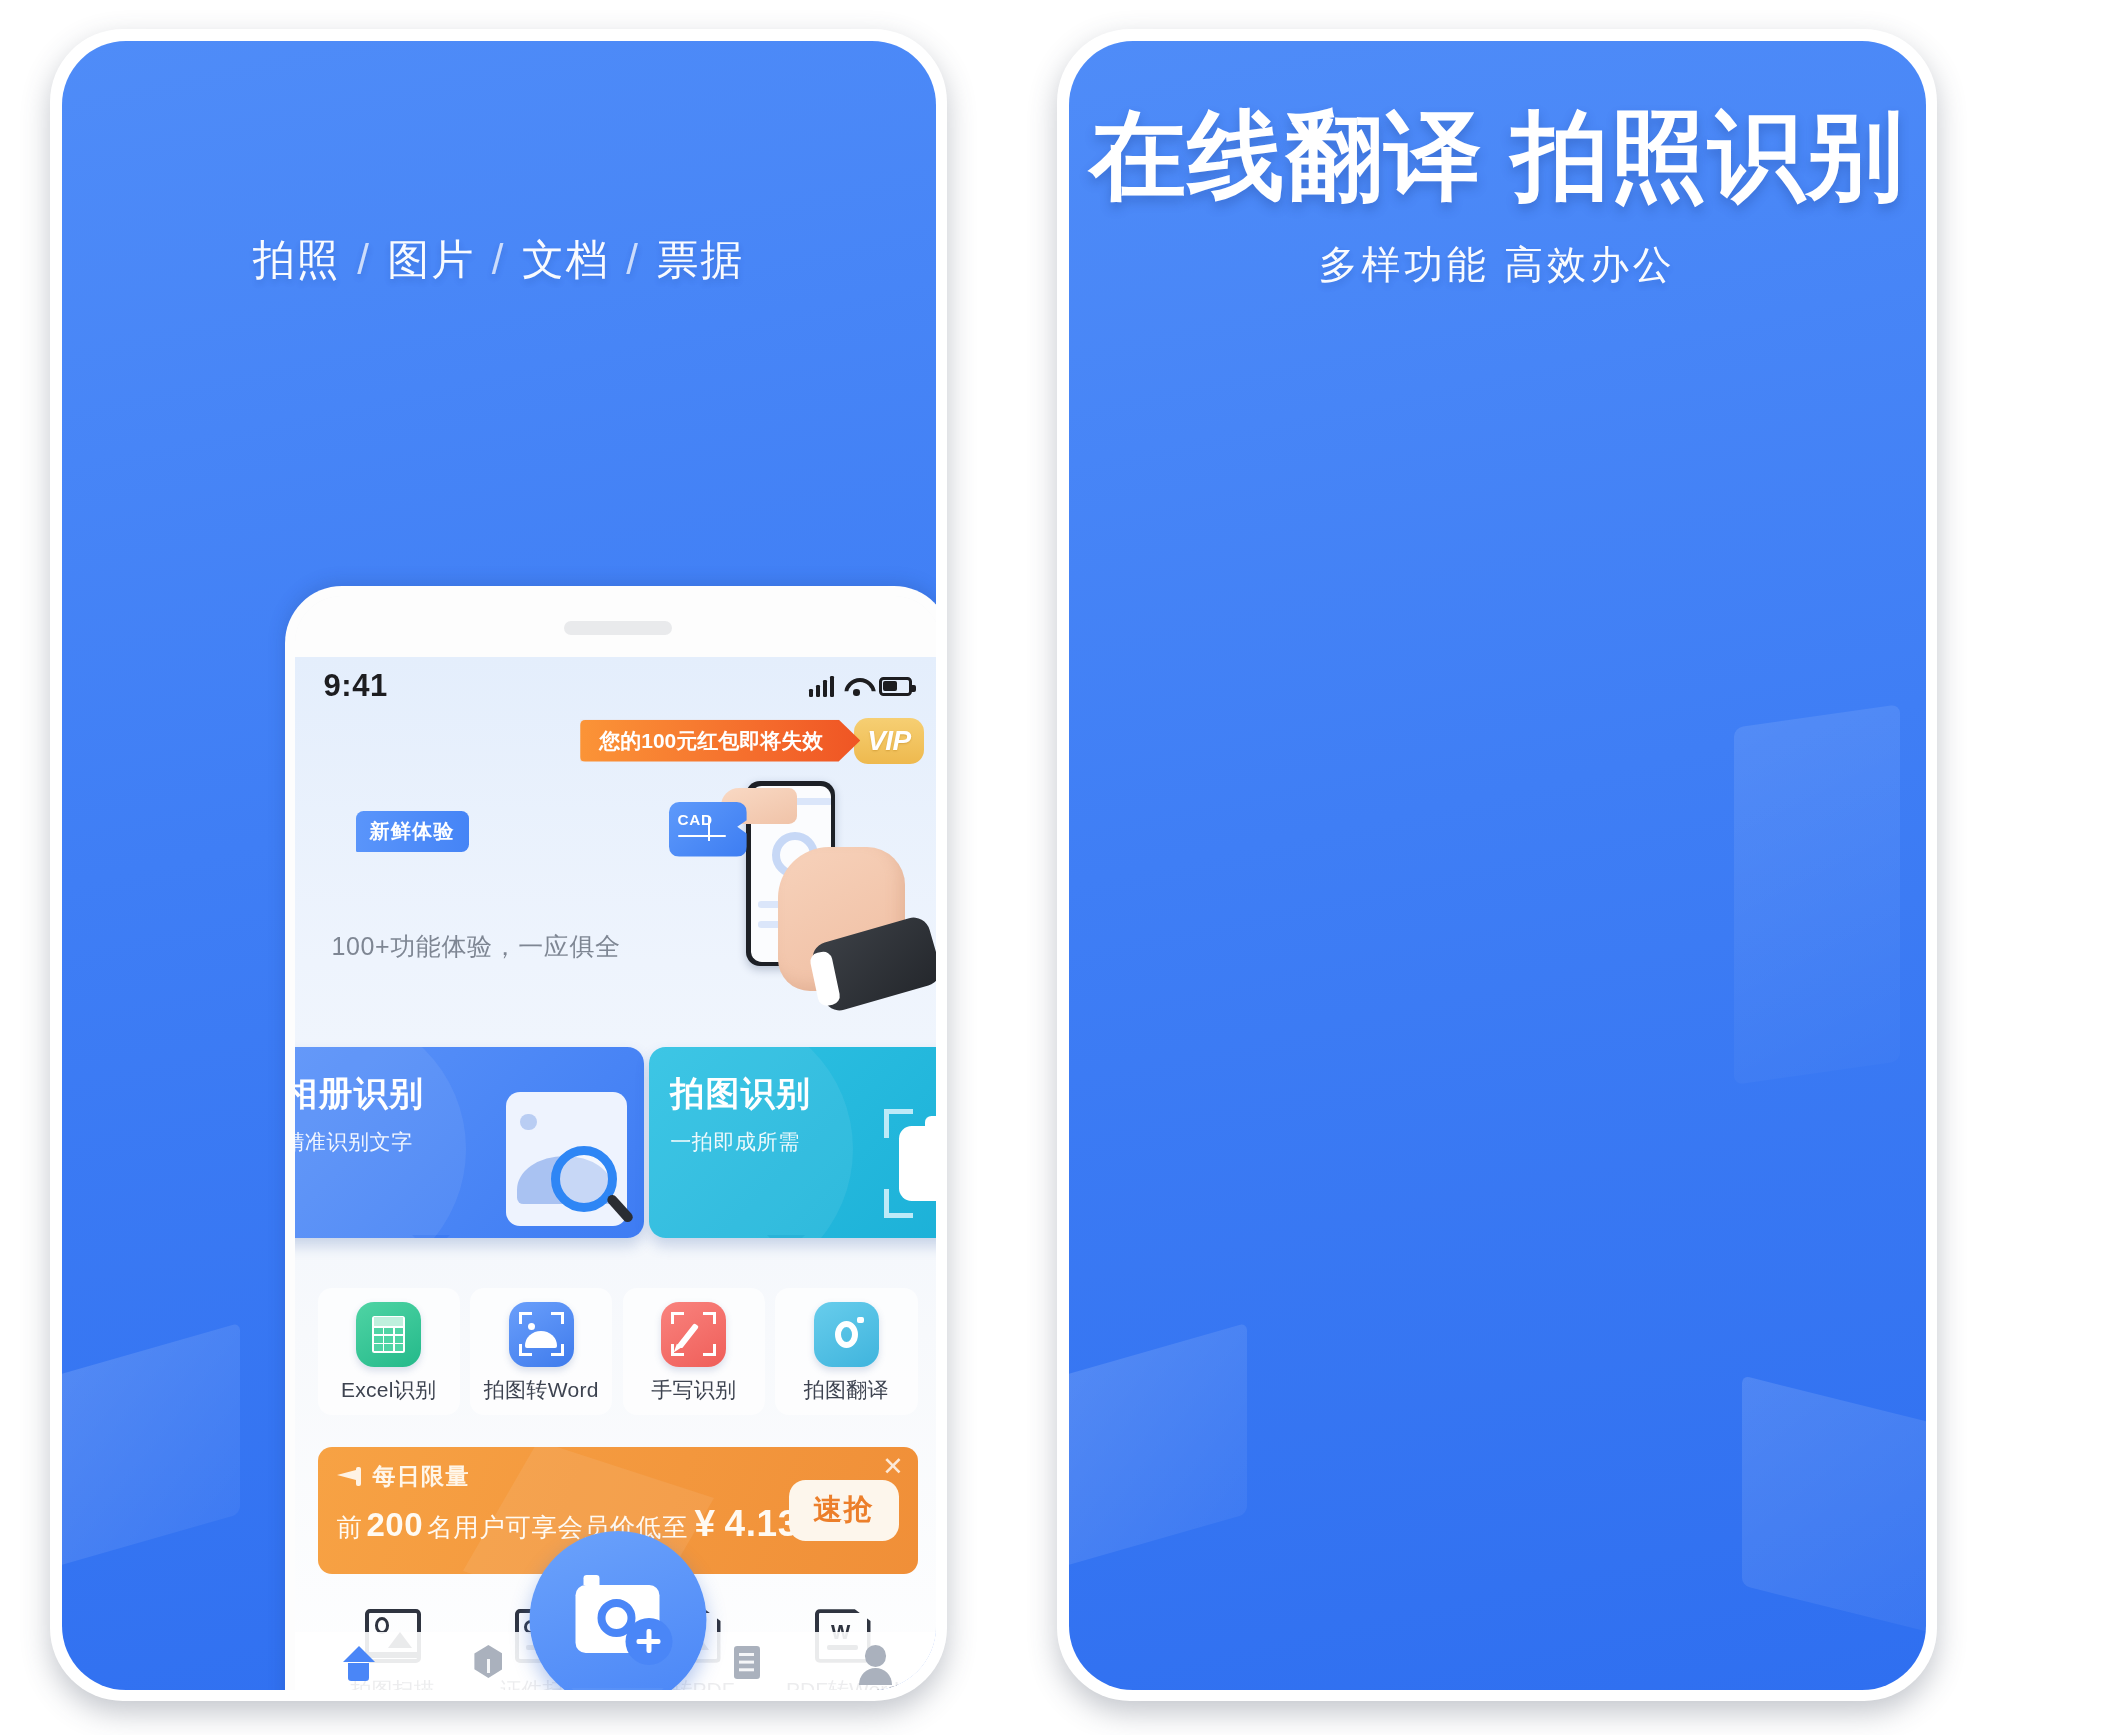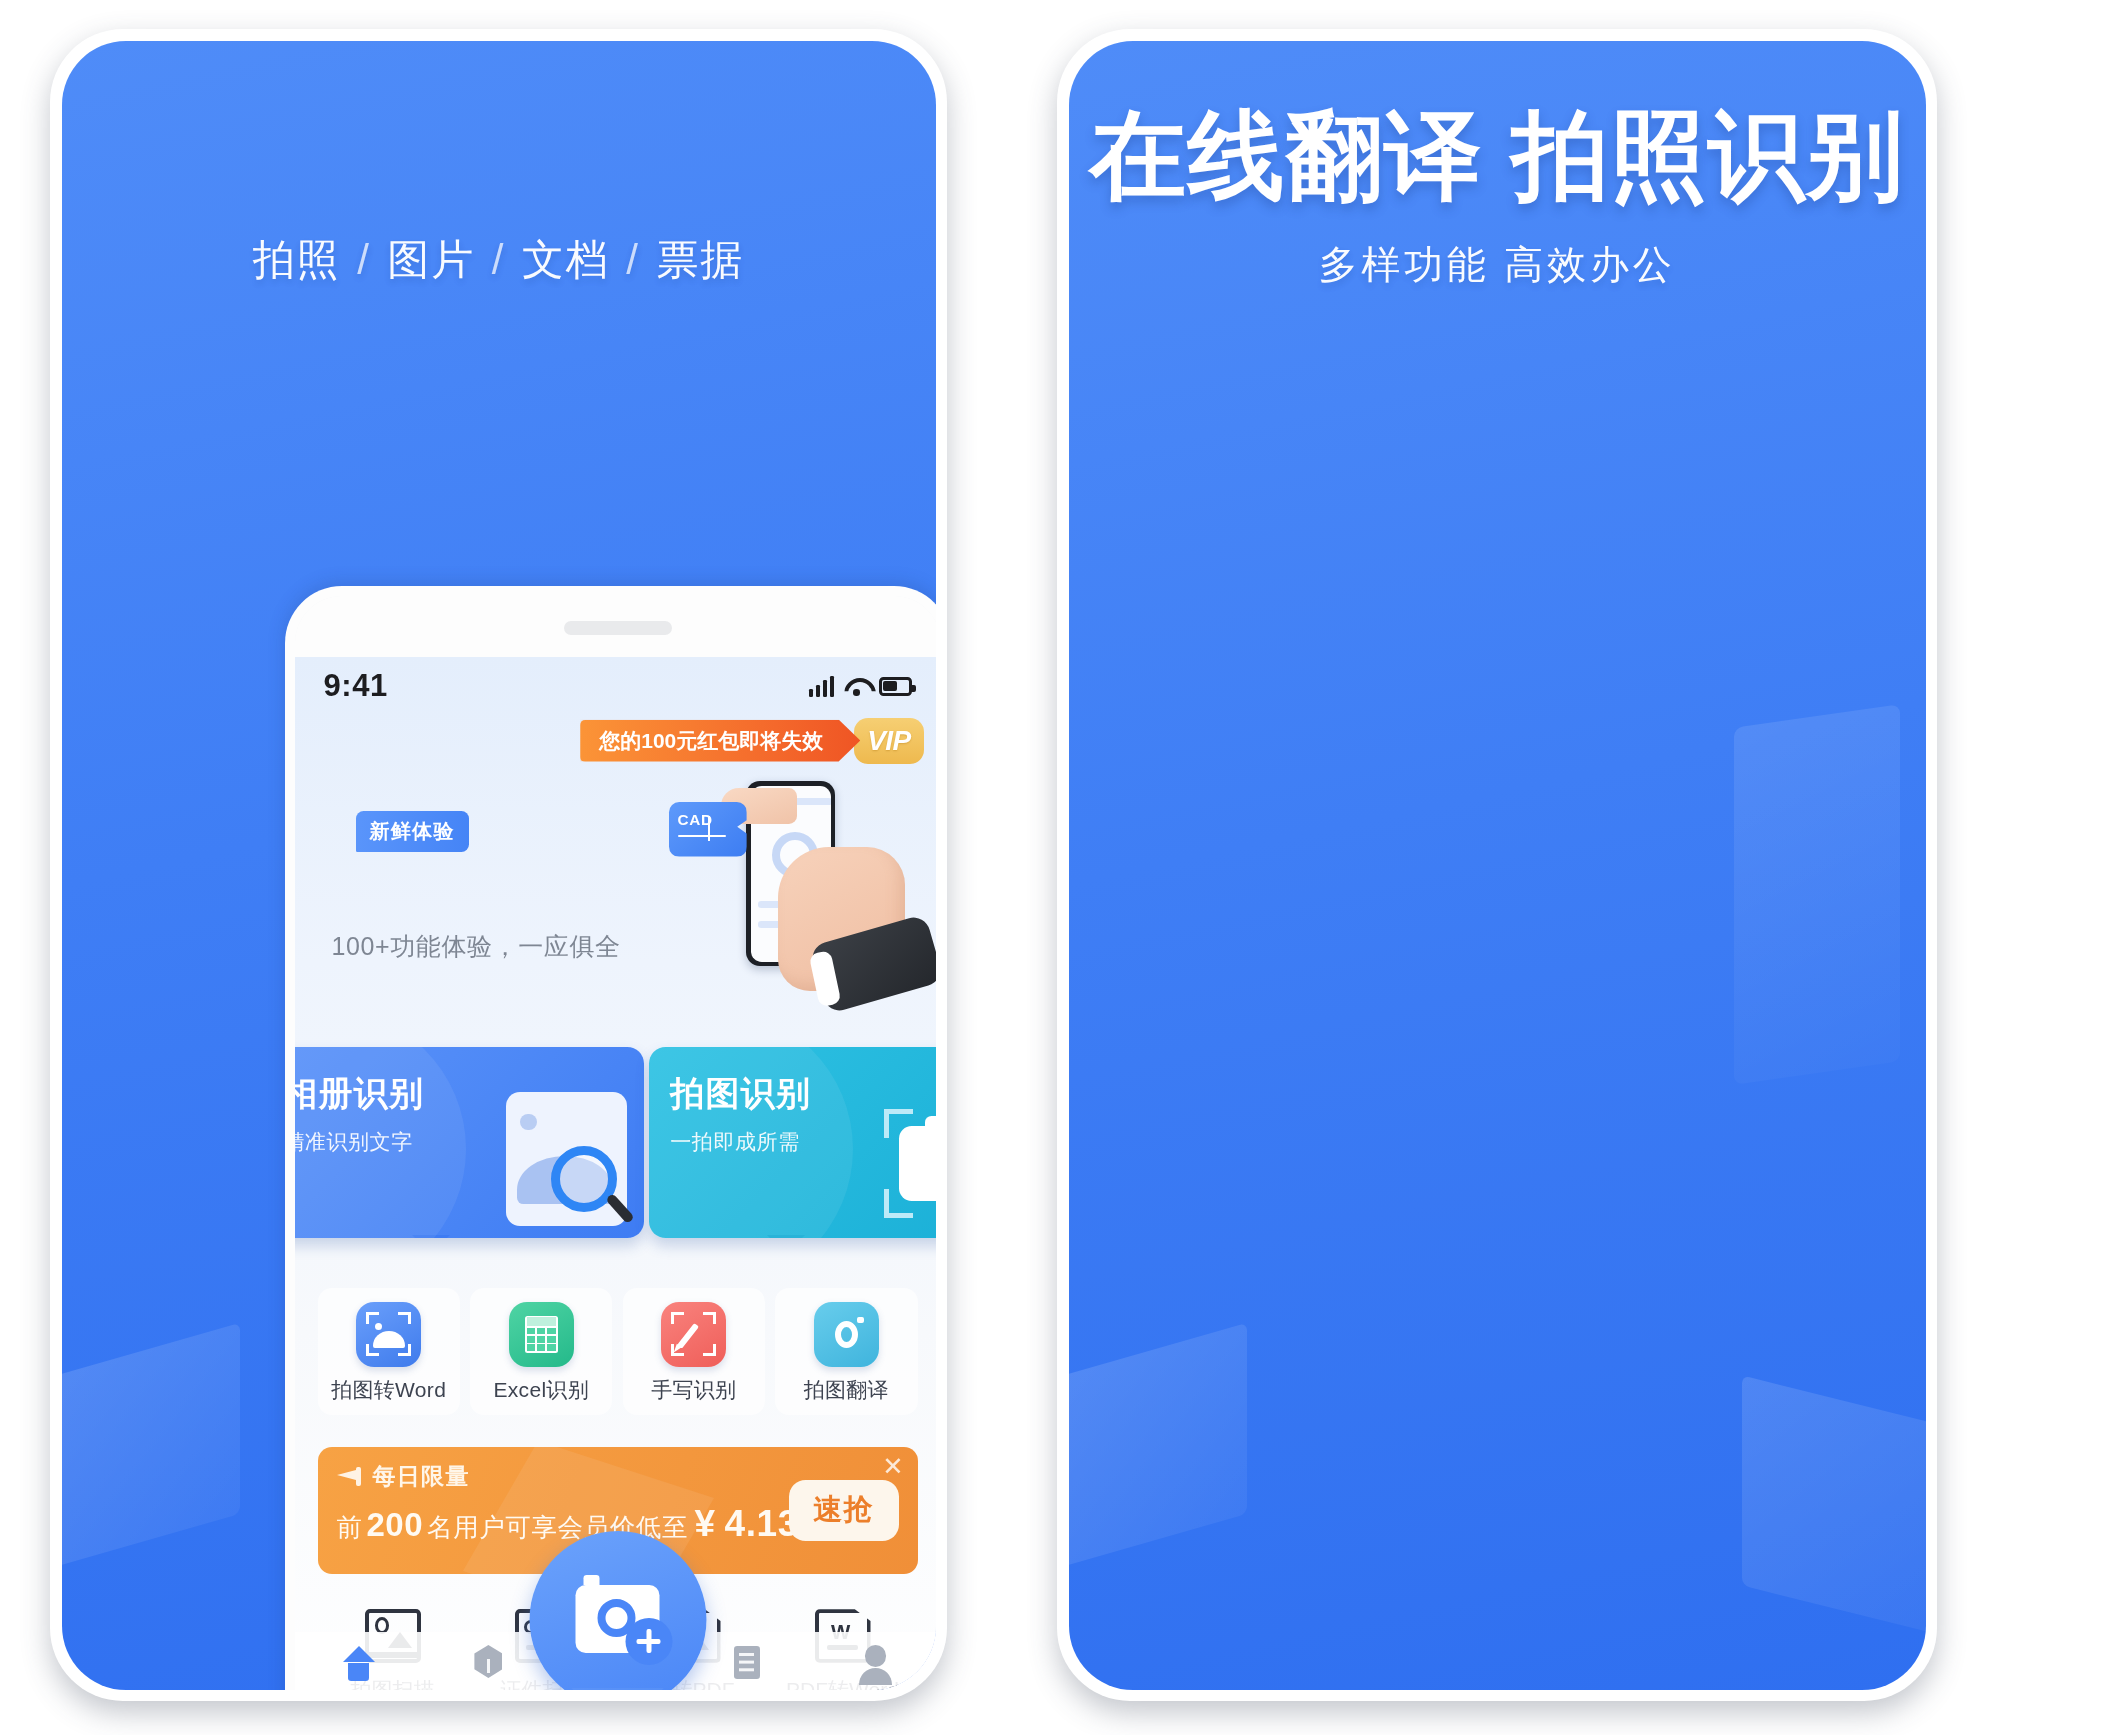--- a/index.html
+++ b/index.html
@@ -420,50 +420,50 @@
                 <div class="bump"></div>
                   <div class="body"></div>
                   <div class="lens"></div>
               </div>
               <div class="fc-tail"></div>
             </div>
           </div>
 
           <div class="quick">
             <div class="qitem">
+              <div class="qicon green">
+                <div class="gi-grid">
+                    <b class="hd"></b>
+                    <b></b>
+                    <b></b>
+                    <b></b>
+                    <b></b>
+                    <b></b>
+                    <b></b>
+                    <b></b>
+                    <b></b>
+                    <b></b>
+                  </div>
+              </div>
+              <div class="qlabel">Excel识别</div>
+            </div>
+            <div class="qitem">
               <div class="qicon blue">
                 <div class="gi">
                     <span class="c tl"></span>
                     <span class="c tr"></span>
                     <span class="c bl"></span>
                     <span class="c br"></span>
                     <span class="mtn"></span>
                     <span class="sun"></span>
                   </div>
               </div>
               <div class="qlabel">拍图转Word</div>
             </div>
             <div class="qitem">
-              <div class="qicon green">
-                <div class="gi-grid">
-                    <b class="hd"></b>
-                    <b></b>
-                    <b></b>
-                    <b></b>
-                    <b></b>
-                    <b></b>
-                    <b></b>
-                    <b></b>
-                    <b></b>
-                    <b></b>
-                  </div>
-              </div>
-              <div class="qlabel">Excel识别</div>
-            </div>
-            <div class="qitem">
               <div class="qicon red">
                 <div class="gi">
                     <span class="c tl"></span>
                     <span class="c tr"></span>
                     <span class="c bl"></span>
                     <span class="c br"></span>
                   </div>
                 <div class="gi-pen"></div>
               </div>
               <div class="qlabel">手写识别</div>

